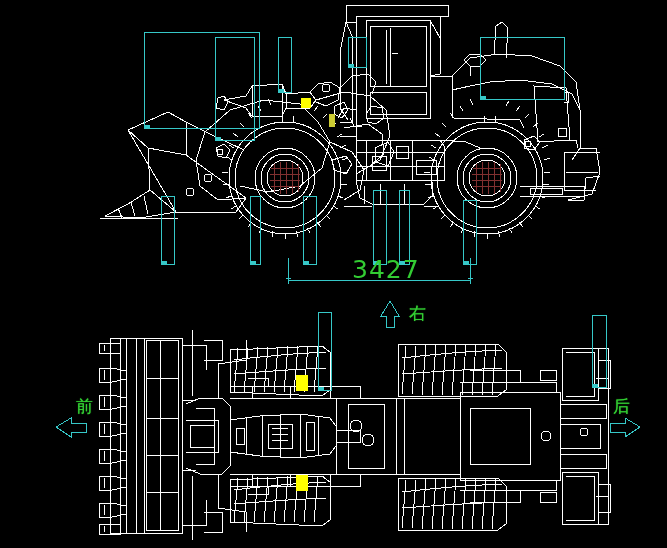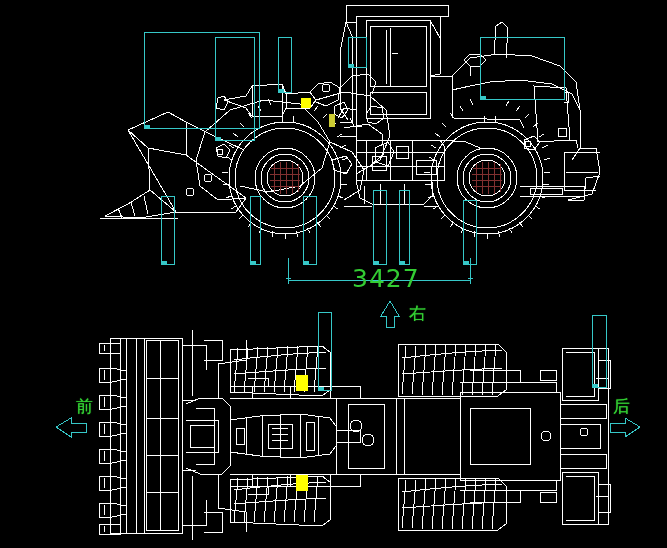--- a/index.html
+++ b/index.html
@@ -316,19 +316,19 @@
 
     <g id="marks">
         <rect x="301" y="98" width="10" height="10" fill="#ffff00"></rect>
         <rect x="329" y="114" width="6" height="13" fill="#cccc33"></rect>
         <rect x="296" y="375" width="12" height="16" fill="#ffff00"></rect>
         <rect x="296" y="475" width="12" height="16" fill="#ffff00"></rect>
       </g>
 
   </svg>
 
-  <div id="dimtext" style="left: 352px; top: 266px; color: rgb(51, 204, 51);">3427</div>
+  <div id="dimtext" style="left: 352px; top: 257px; color: rgb(51, 204, 51);">3427</div>
 
   <div class="lbl" id="lbl-right" style="left: 409px; top: 305px; color: rgb(51, 204, 51);">右</div>
   <div class="lbl" id="lbl-front" style="left: 76px; top: 398px; color: rgb(51, 204, 51);">前</div>
   <div class="lbl" id="lbl-rear" style="left: 613px; top: 398px; color: rgb(51, 204, 51);">后</div>
 
 </div>
 
 </body></html>

